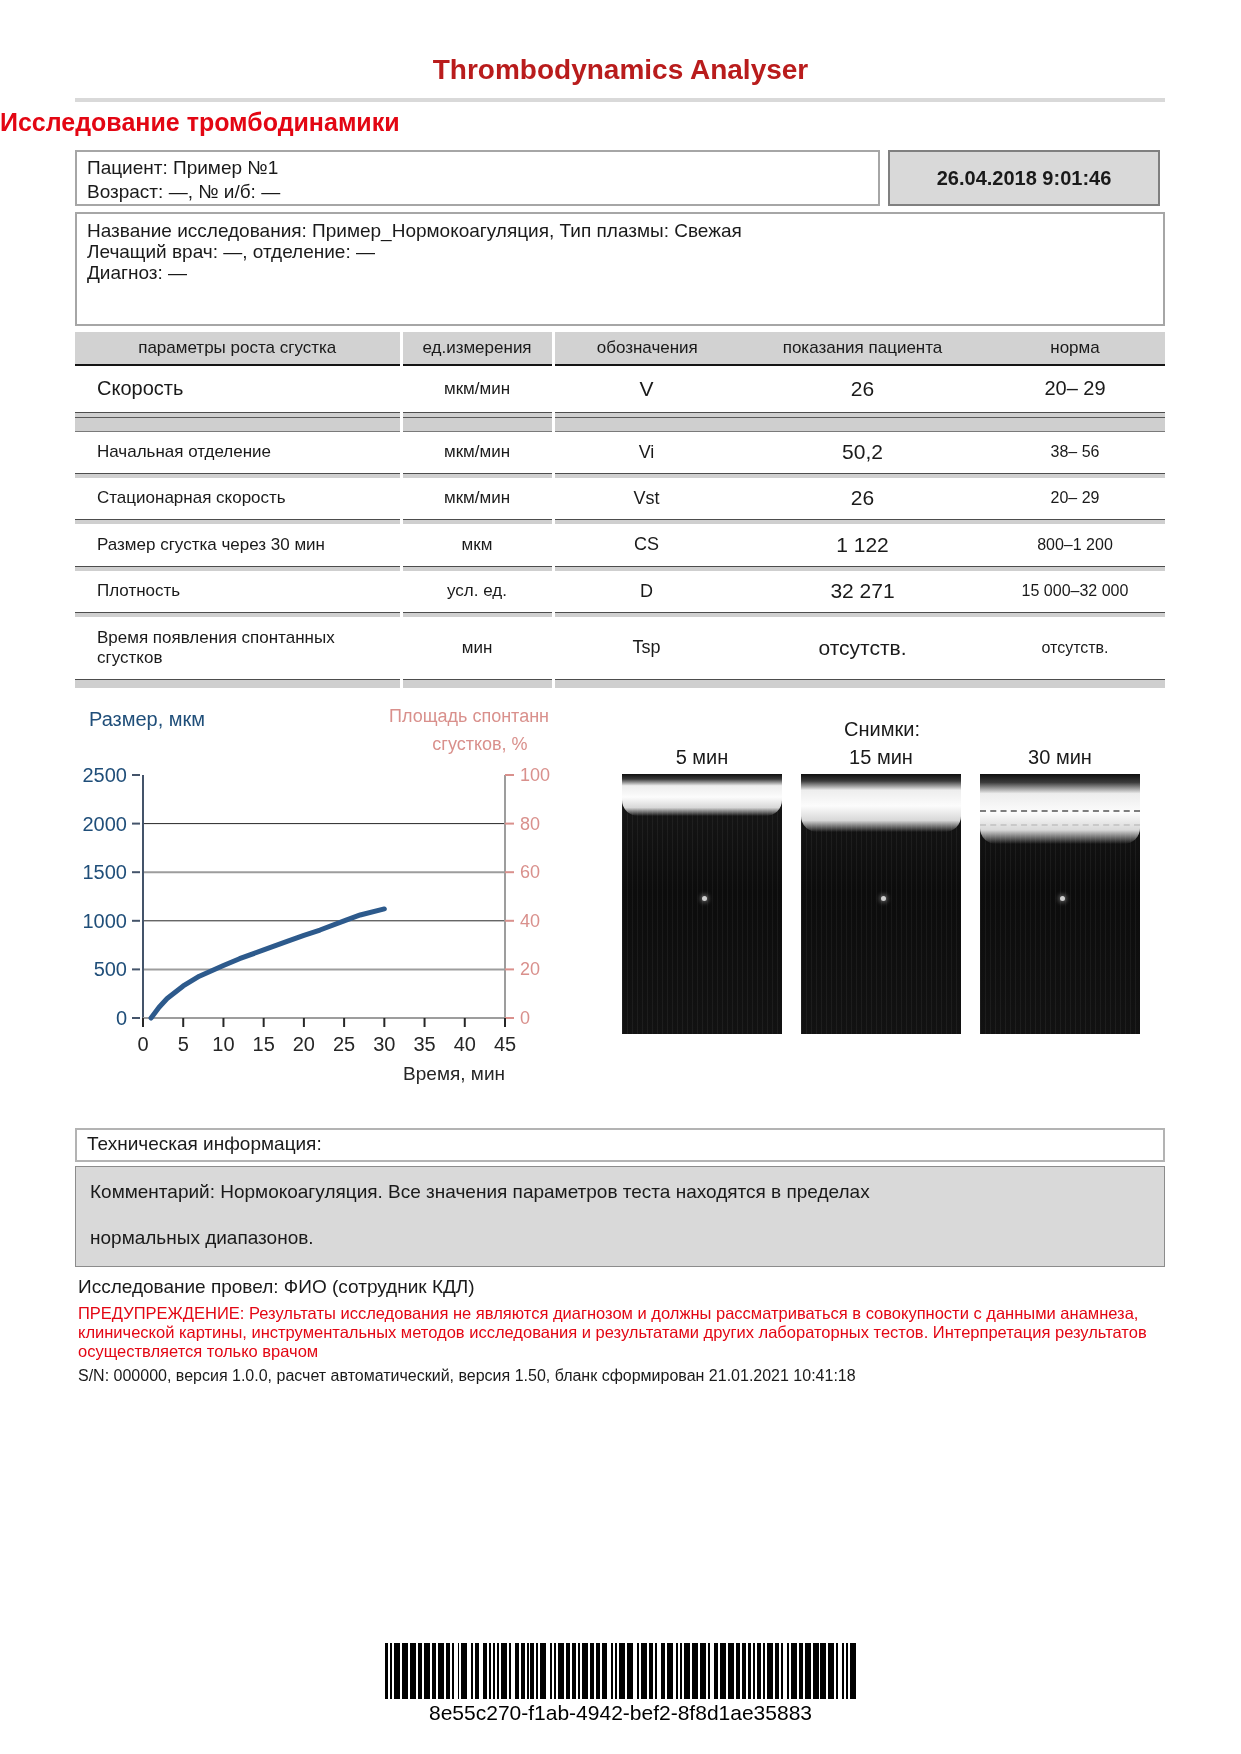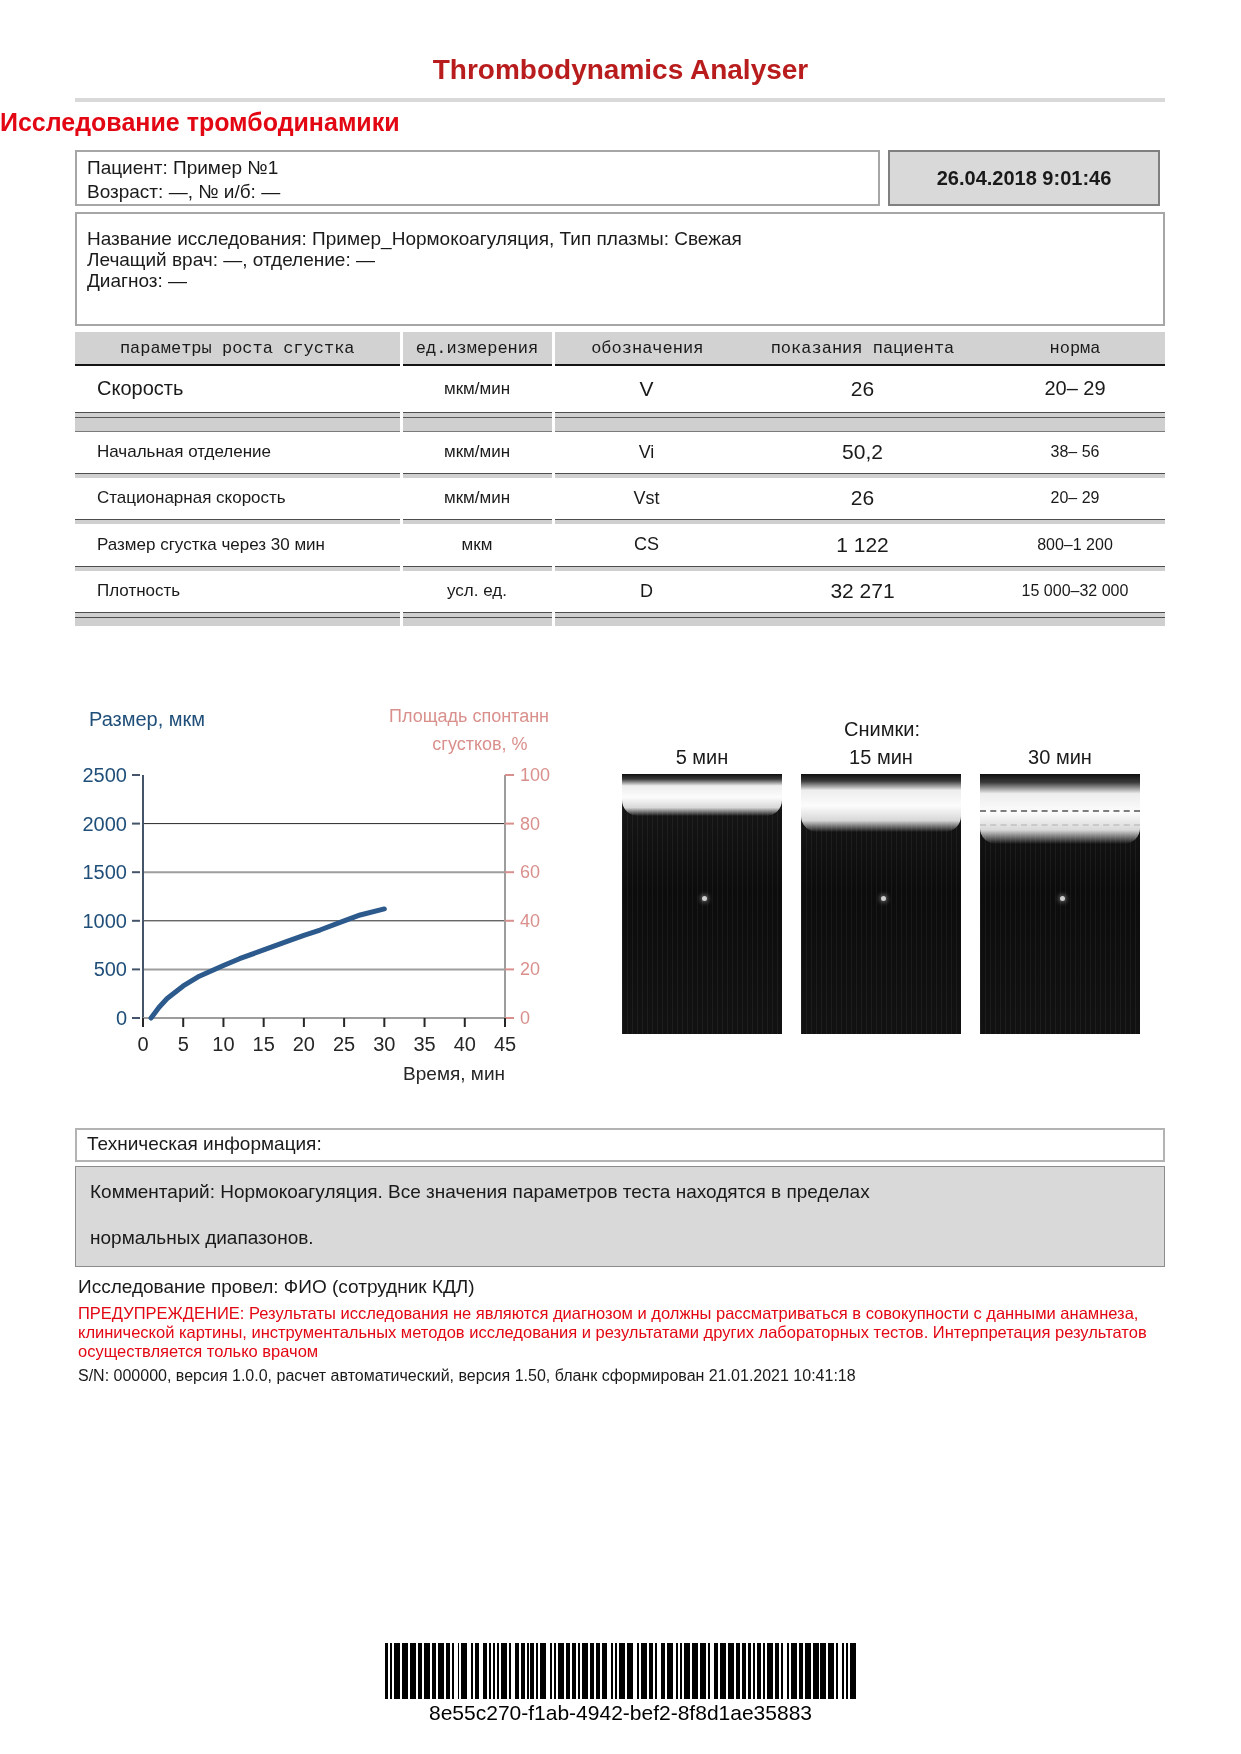--- a/index.html
+++ b/index.html
@@ -13,25 +13,25 @@
   .title-rule{position:absolute;top:98px;left:75px;width:1090px;height:4px;background:#d9d9d9;}
   .report-title{position:absolute;top:108px;left:0;width:100%;text-align:left;
     font-size:25px;font-weight:bold;color:#e30613;}
   
   .patient-box{position:absolute;top:150px;left:75px;width:805px;height:56px;
     border:2px solid #a6a6a6;box-sizing:border-box;padding:4px 10px;font-size:19px;line-height:24px;}
   .date-box{position:absolute;top:150px;left:888px;width:272px;height:56px;
     border:2px solid #808080;box-sizing:border-box;background:#d9d9d9;
     font-size:20px;font-weight:bold;text-align:center;line-height:52px;}
   .study-box{position:absolute;top:212px;left:75px;width:1090px;height:114px;
-    border:2px solid #a6a6a6;box-sizing:border-box;padding:14px 10px;font-size:19px;line-height:21px;}
+    border:2px solid #a6a6a6;box-sizing:border-box;padding:6px 10px;font-size:19px;line-height:21px;}
   
   .results{position:absolute;top:332px;left:75px;width:1090px;border-collapse:collapse;table-layout:fixed;}
   .results th{background:#d2d2d2;font-weight:normal;font-size:17px;height:30px;
-    border-bottom:2px solid #141414;text-align:center;font-family:Liberation Mono, monospace;}
+    border-bottom:2px solid #141414;text-align:center;}
   .results td{vertical-align:middle;text-align:center;font-size:17px;}
   .results td.param{text-align:left;padding-left:22px;}
   .results tr.row{height:42px;}
   .results tr.row-em{height:47px;}
   .results tr.row-tall{height:62px;}
   .results tr.row-em td.param{font-size:20px;}
   .results tr.row-em td.symbol{font-size:21px;}
   .results tr.row-em td.norm{font-size:20px;}
   .results td.symbol{font-size:18px;}
   .results td.value{font-size:21px;}
@@ -193,20 +193,27 @@
       <td class="value">32 271</td>
       <td class="norm">15 000–32 000</td>
     </tr>
     <tr class="sep">
           <td></td>
           <td class="gap"></td>
           <td class="gap"></td>
           <td></td>
           <td></td>
         </tr>
+    <tr class="row-tall">
+      <td class="param">Время появления спонтанных сгустков</td>
+      <td class="unit">мин</td>
+      <td class="symbol">Tsp</td>
+      <td class="value">отсутств.</td>
+      <td class="norm">отсутств.</td>
+    </tr>
     <tr class="sep-end">
           <td></td>
           <td class="gap"></td>
           <td class="gap"></td>
           <td></td>
           <td></td>
         </tr>
   </tbody>
     </table>
 

